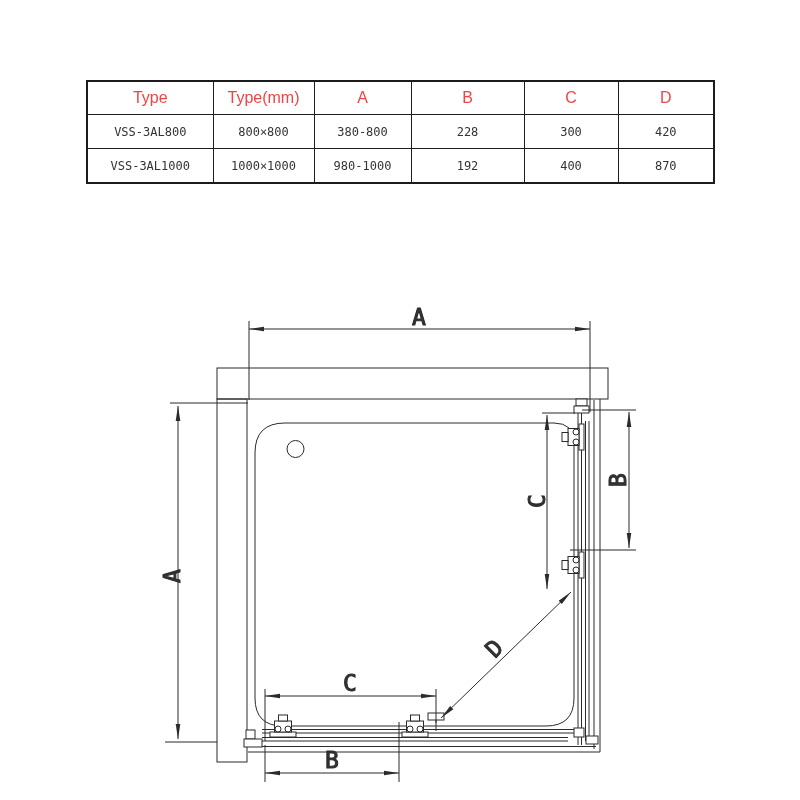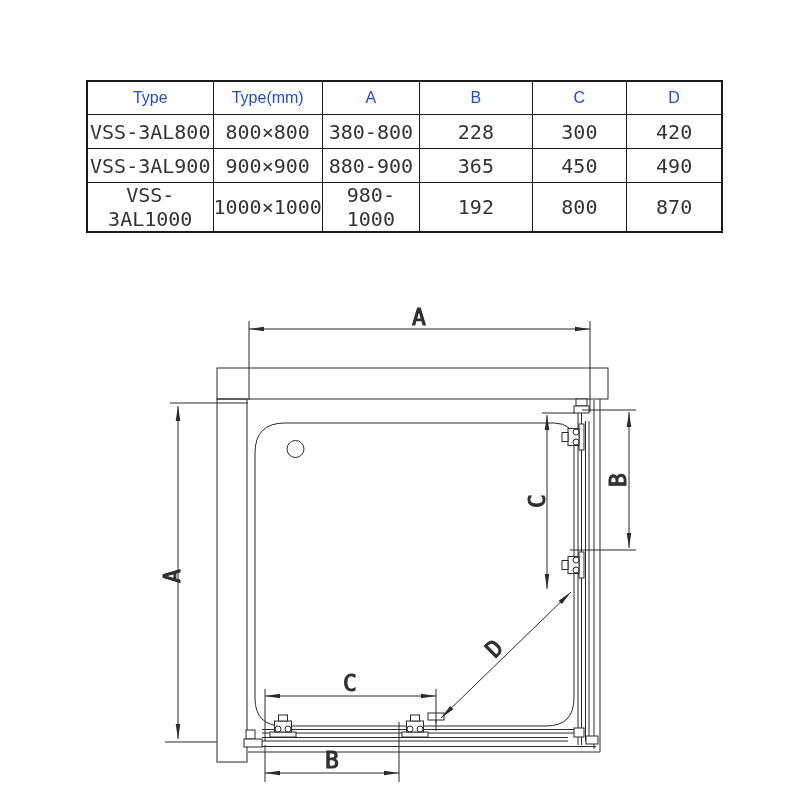--- a/index.html
+++ b/index.html
@@ -4,23 +4,23 @@
 <style>
   html,body{margin:0;padding:0;background:#fff;}
   .sheet{position:relative;width:800px;height:800px;background:#fff;overflow:hidden;
          font-family:"Liberation Sans",sans-serif;}
   
   .spec-table{position:absolute;left:86px;top:80px;border-collapse:collapse;
               table-layout:fixed;background:#fff;}
   .spec-table th,.spec-table td{border:1px solid #1c1c1c;text-align:center;
               vertical-align:middle;padding:0;}
   .spec-table{border:2px solid #1c1c1c;}
-  .spec-table th{height:32px;font-size:16px;font-weight:normal;color:#1d4ed8;
+  .spec-table th{height:32px;font-size:16px;font-weight:normal;color:#ef4444;
               font-family:"Liberation Sans",sans-serif;}
-  .spec-table td{height:33px;font-size:20px;color:#333;
+  .spec-table td{height:33px;font-size:12px;color:#333;
               font-family:"DejaVu Sans Mono",monospace;}
   
   .drawing{position:absolute;left:0;top:0;}
   .ln{stroke:#2b2b2b;stroke-width:1;fill:none;}
   .wh{stroke:#2b2b2b;stroke-width:1;fill:#fff;}
   .dim{stroke:#2b2b2b;stroke-width:1;fill:none;}
   text.cad{font-family:"DejaVu Sans Mono",monospace;font-size:23px;fill:#333;}
 </style>
 </head>
 <body>
@@ -49,33 +49,25 @@
     <tbody>
       <tr>
         <td>VSS-3AL800</td>
         <td>800×800</td>
         <td>380-800</td>
         <td>228</td>
         <td>300</td>
         <td>420</td>
       </tr>
       <tr>
-        <td>VSS-3AL900</td>
-        <td>900×900</td>
-        <td>880-900</td>
-        <td>365</td>
-        <td>450</td>
-        <td>490</td>
-      </tr>
-      <tr>
         <td>VSS-3AL1000</td>
         <td>1000×1000</td>
         <td>980-1000</td>
         <td>192</td>
-        <td>800</td>
+        <td>400</td>
         <td>870</td>
       </tr>
     </tbody>
   </table>
 
   <svg class="drawing" width="800" height="800" viewBox="0 0 800 800" xmlns="http://www.w3.org/2000/svg">
     <defs>
       <marker id="arr" viewBox="0 0 16 6" markerWidth="16" markerHeight="6" refX="16" refY="3" orient="auto" markerUnits="userSpaceOnUse">
         <path d="M16,3 L1,0.7 L1,5.3 Z" fill="#2b2b2b"></path>
       </marker>

